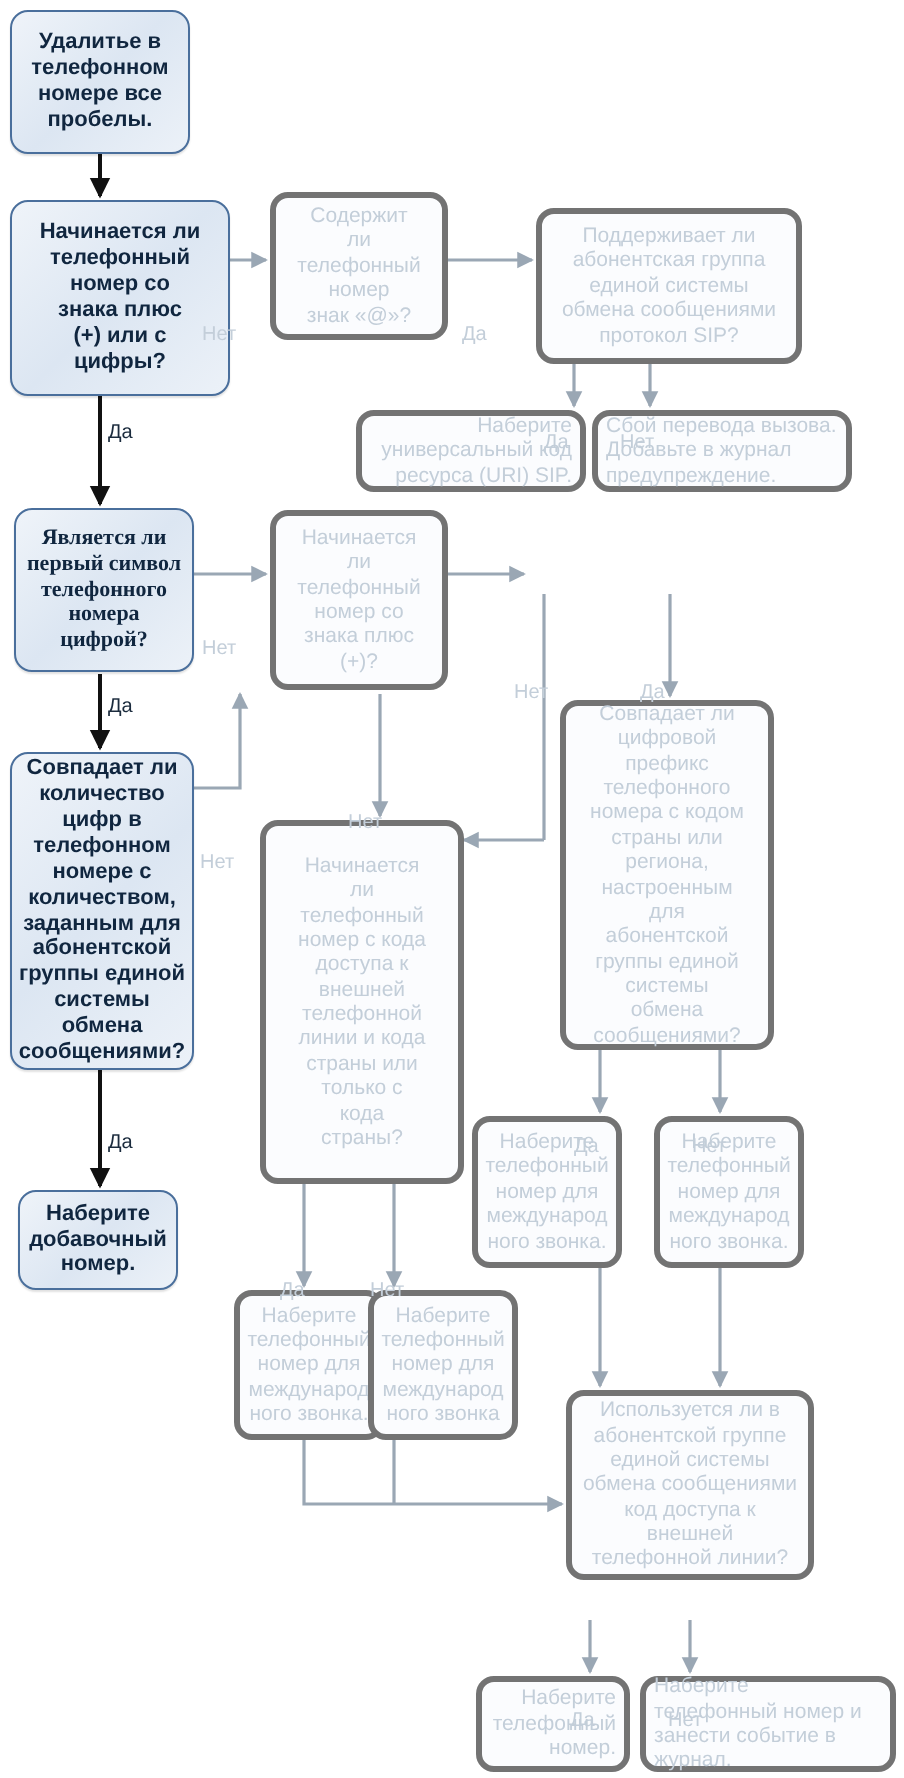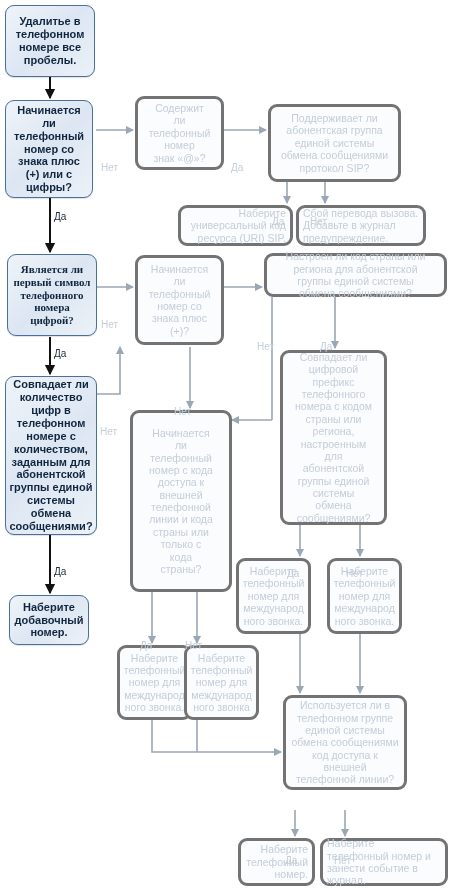--- a/index.html
+++ b/index.html
@@ -132,21 +132,21 @@
 
       <path d="M345,810 L345,836" marker-end="url(#arrF)"></path>
     </g>
   </svg>
 
   <div class="node active" style="left:5px;  top:5px;   width:90px;  height:72px;">Удалитье в
 телефонном
 номере все
 пробелы.</div>
 
-  <div class="node active" style="left:5px;  top:100px; width:88px;  height:98px;">Начинается ли
+  <div class="node active" style="left:5px;  top:100px; width:110px;  height:98px;">Начинается ли
 телефонный
 номер со
 знака плюс
 (+) или с
 цифры?</div>
 
   <div class="node active" style="left:7px;  top:254px; width:90px;  height:82px;font-family:Liberation Serif, serif;">Является ли
 первый символ
 телефонного
 номера
@@ -189,24 +189,20 @@
 Добавьте в журнал
 предупреждение.</div>
 
   <div class="node faded" style="left:135px; top:255px; width:89px;  height:90px;">Начинается
 ли
 телефонный
 номер со
 знака плюс
 (+)?</div>
 
-  <div class="node faded" style="left:264px; top:253px; width:183px; height:44px;">Настроен ли код страны или
-региона для абонентской
-группы единой системы
-обмена сообщениями?</div>
 
   <div class="node faded" style="left:280px; top:350px; width:107px; height:175px;">Совпадает ли
 цифровой
 префикс
 телефонного
 номера с кодом
 страны или
 региона,
 настроенным
 для
@@ -247,21 +243,21 @@
 международ
 ного звонка.</div>
 
   <div class="node faded" style="left:327px; top:558px; width:75px;  height:76px;">Наберите
 телефонный
 номер для
 международ
 ного звонка.</div>
 
   <div class="node faded" style="left:283px; top:695px; width:124px; height:95px;">Используется ли в
-телефонном группе
+абонентской группе
 единой системы
 обмена сообщениями
 код доступа к
 внешней
 телефонной линии?</div>
 
   <div class="node faded align-right" style="left:238px; top:838px; width:77px;  height:48px;">Наберите
 телефонный
 номер.</div>
 

